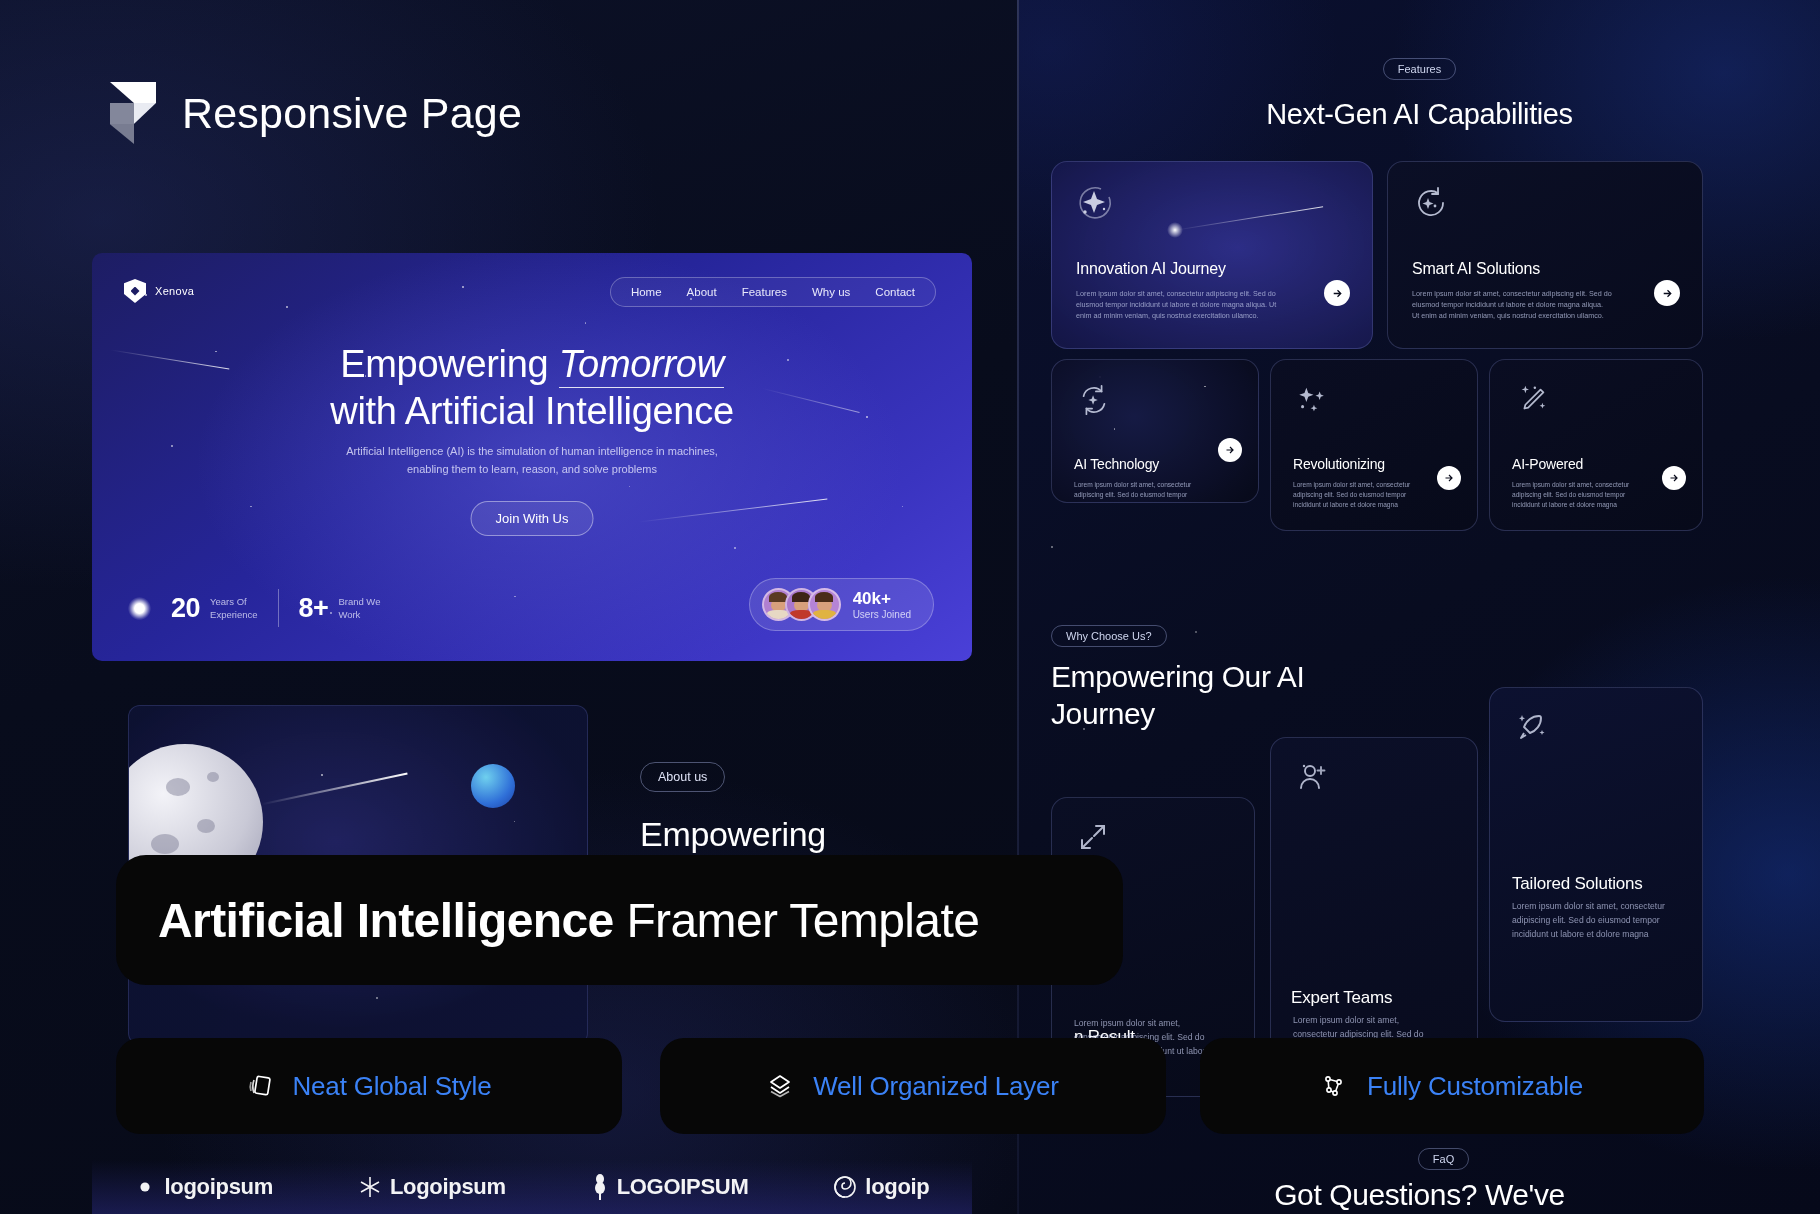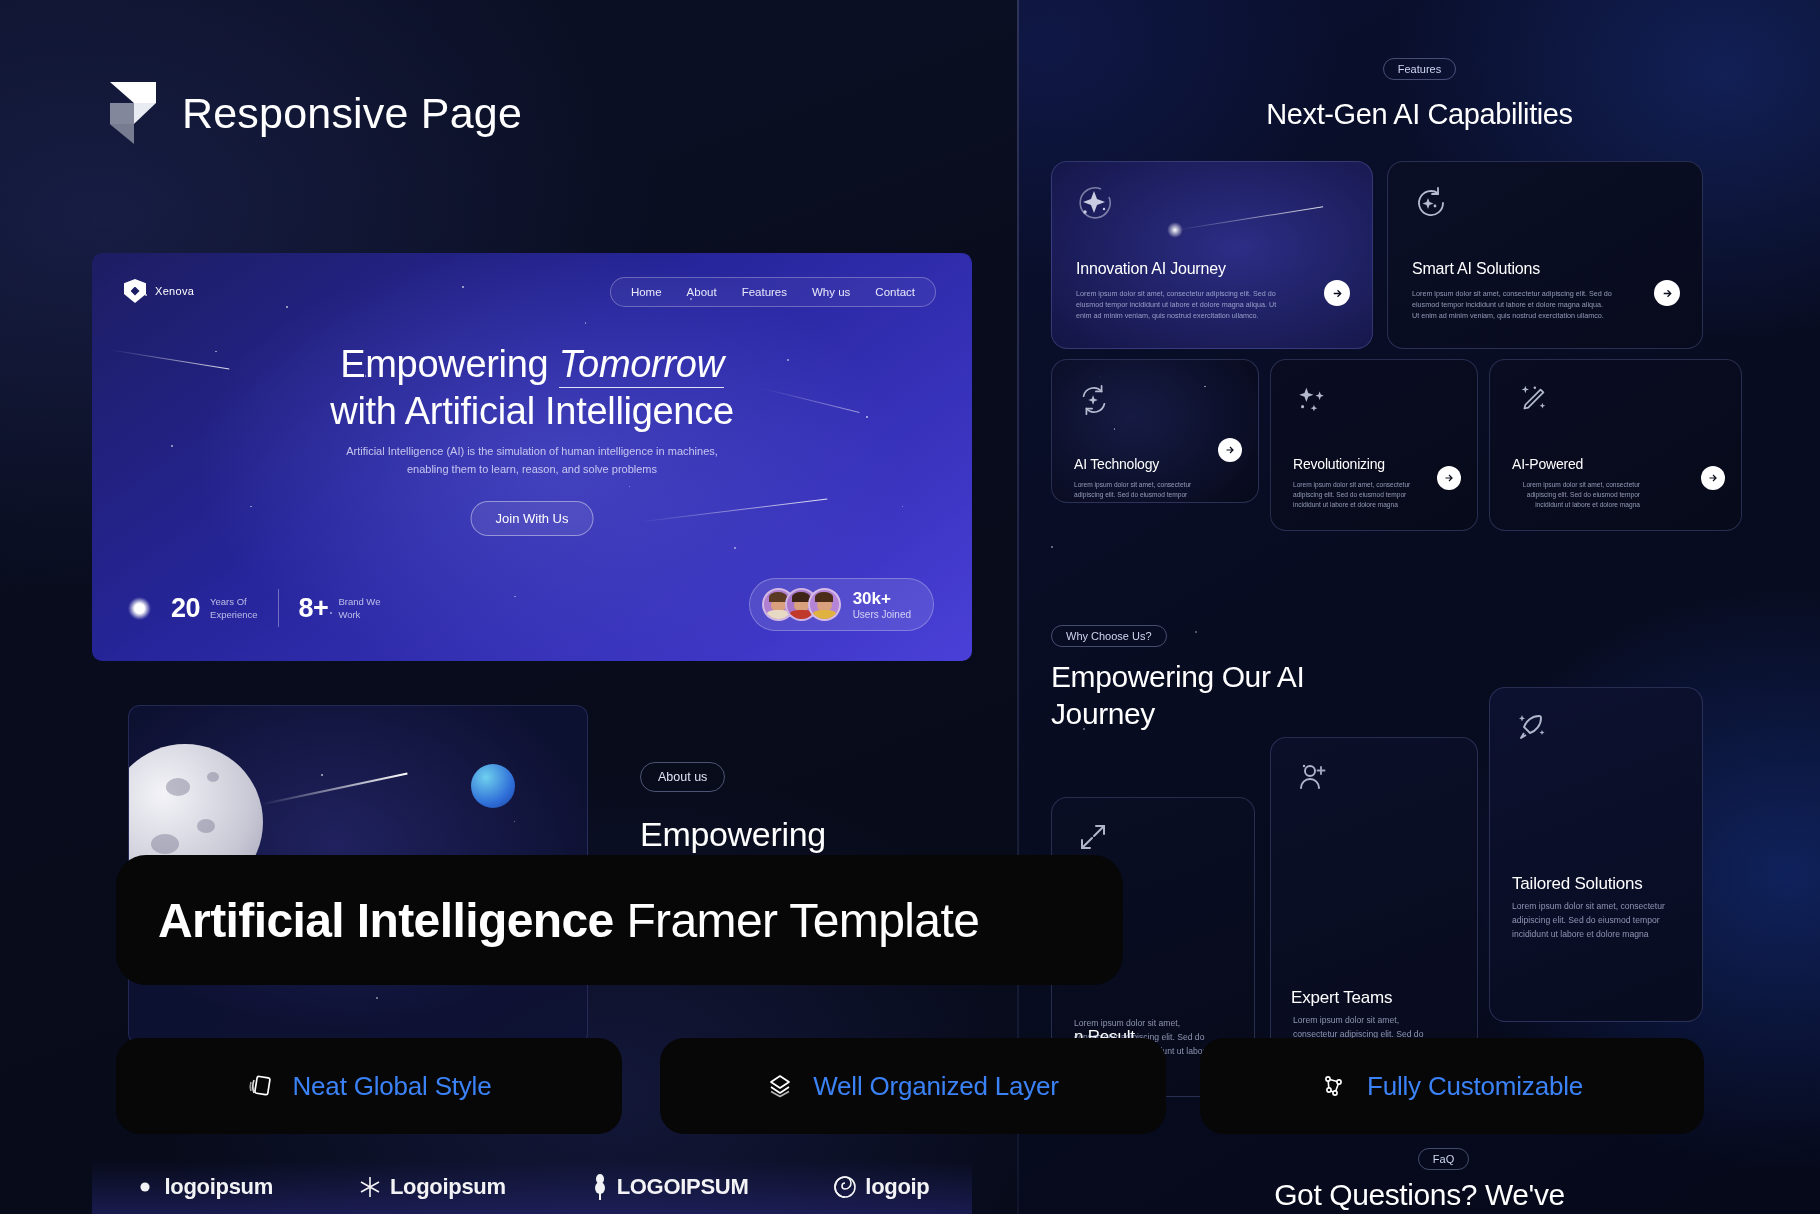--- a/index.html
+++ b/index.html
@@ -181,22 +181,22 @@
 
   #fcard-1 { left:1051px; top:161px; width:322px; height:188px;
     background: radial-gradient(320px 190px at 58% 46%, rgba(52,52,152,.75), rgba(20,22,70,.92) 74%),
                 linear-gradient(145deg,#1b1c62,#12143f); }
   #fcard-2 { left:1387px; top:161px; width:316px; height:188px;
     background: linear-gradient(150deg,#0b0f26,#080b1d); }
   #fcard-3 { left:1051px; top:359px; width:208px; height:144px;
     background: radial-gradient(200px 160px at 40% 40%, rgba(24,28,72,.9), rgba(8,11,28,.96) 75%); }
   #fcard-4 { left:1270px; top:359px; width:208px; height:172px;
     background: linear-gradient(150deg,#0a0d22,#070a1a); }
-  #fcard-5 { left:1489px; top:359px; width:253px; height:172px;
-    background: linear-gradient(150deg,#0a0d22,#070a1a); text-align: right; }
+  #fcard-5 { left:1489px; top:359px; width:214px; height:172px;
+    background: linear-gradient(150deg,#0a0d22,#070a1a); }
 
   
   #why-badge { position:absolute; left:1051px; top:625px; }
   #why-title { position:absolute; left:1051px; top:658px; color:#fff;
     font-size:30px; font-weight:400; line-height:1.24; letter-spacing:-.4px; width:330px; }
 
   .wcard { position:absolute; border:1px solid rgba(130,142,215,.26); border-radius:16px; }
   .wcard .icon { position:absolute; left:24px; top:22px; width:38px; height:38px; opacity:.85; }
   .wcard .w-title { position:absolute; color:#fff; font-size:17px; font-weight:400; letter-spacing:-.2px; }
   .wcard .w-body { position:absolute; color:rgba(195,203,235,.70); font-size:8.6px; line-height:1.6; }
@@ -311,21 +311,21 @@
               <div class="hair" style="background:#3d2416;"></div>
               <div class="body" style="background:#c0392b;"></div>
           </div>
           <div class="av" style="background:#b584d6;">
             <div class="face"></div>
               <div class="hair" style="background:#4a2c18;"></div>
               <div class="body" style="background:#e0b341;"></div>
           </div>
         </div>
         <div>
-          <div id="users-count">30k+</div>
+          <div id="users-count">40k+</div>
           <div id="users-label">Users Joined</div>
         </div>
       </div>
     </div>
 
     <div id="about-mock">
       <div id="moon">
         <div class="crater" style="left:38%;top:22%;width:24px;height:18px;"></div>
         <div class="crater" style="left:58%;top:48%;width:18px;height:14px;"></div>
         <div class="crater" style="left:28%;top:58%;width:28px;height:20px;"></div>

